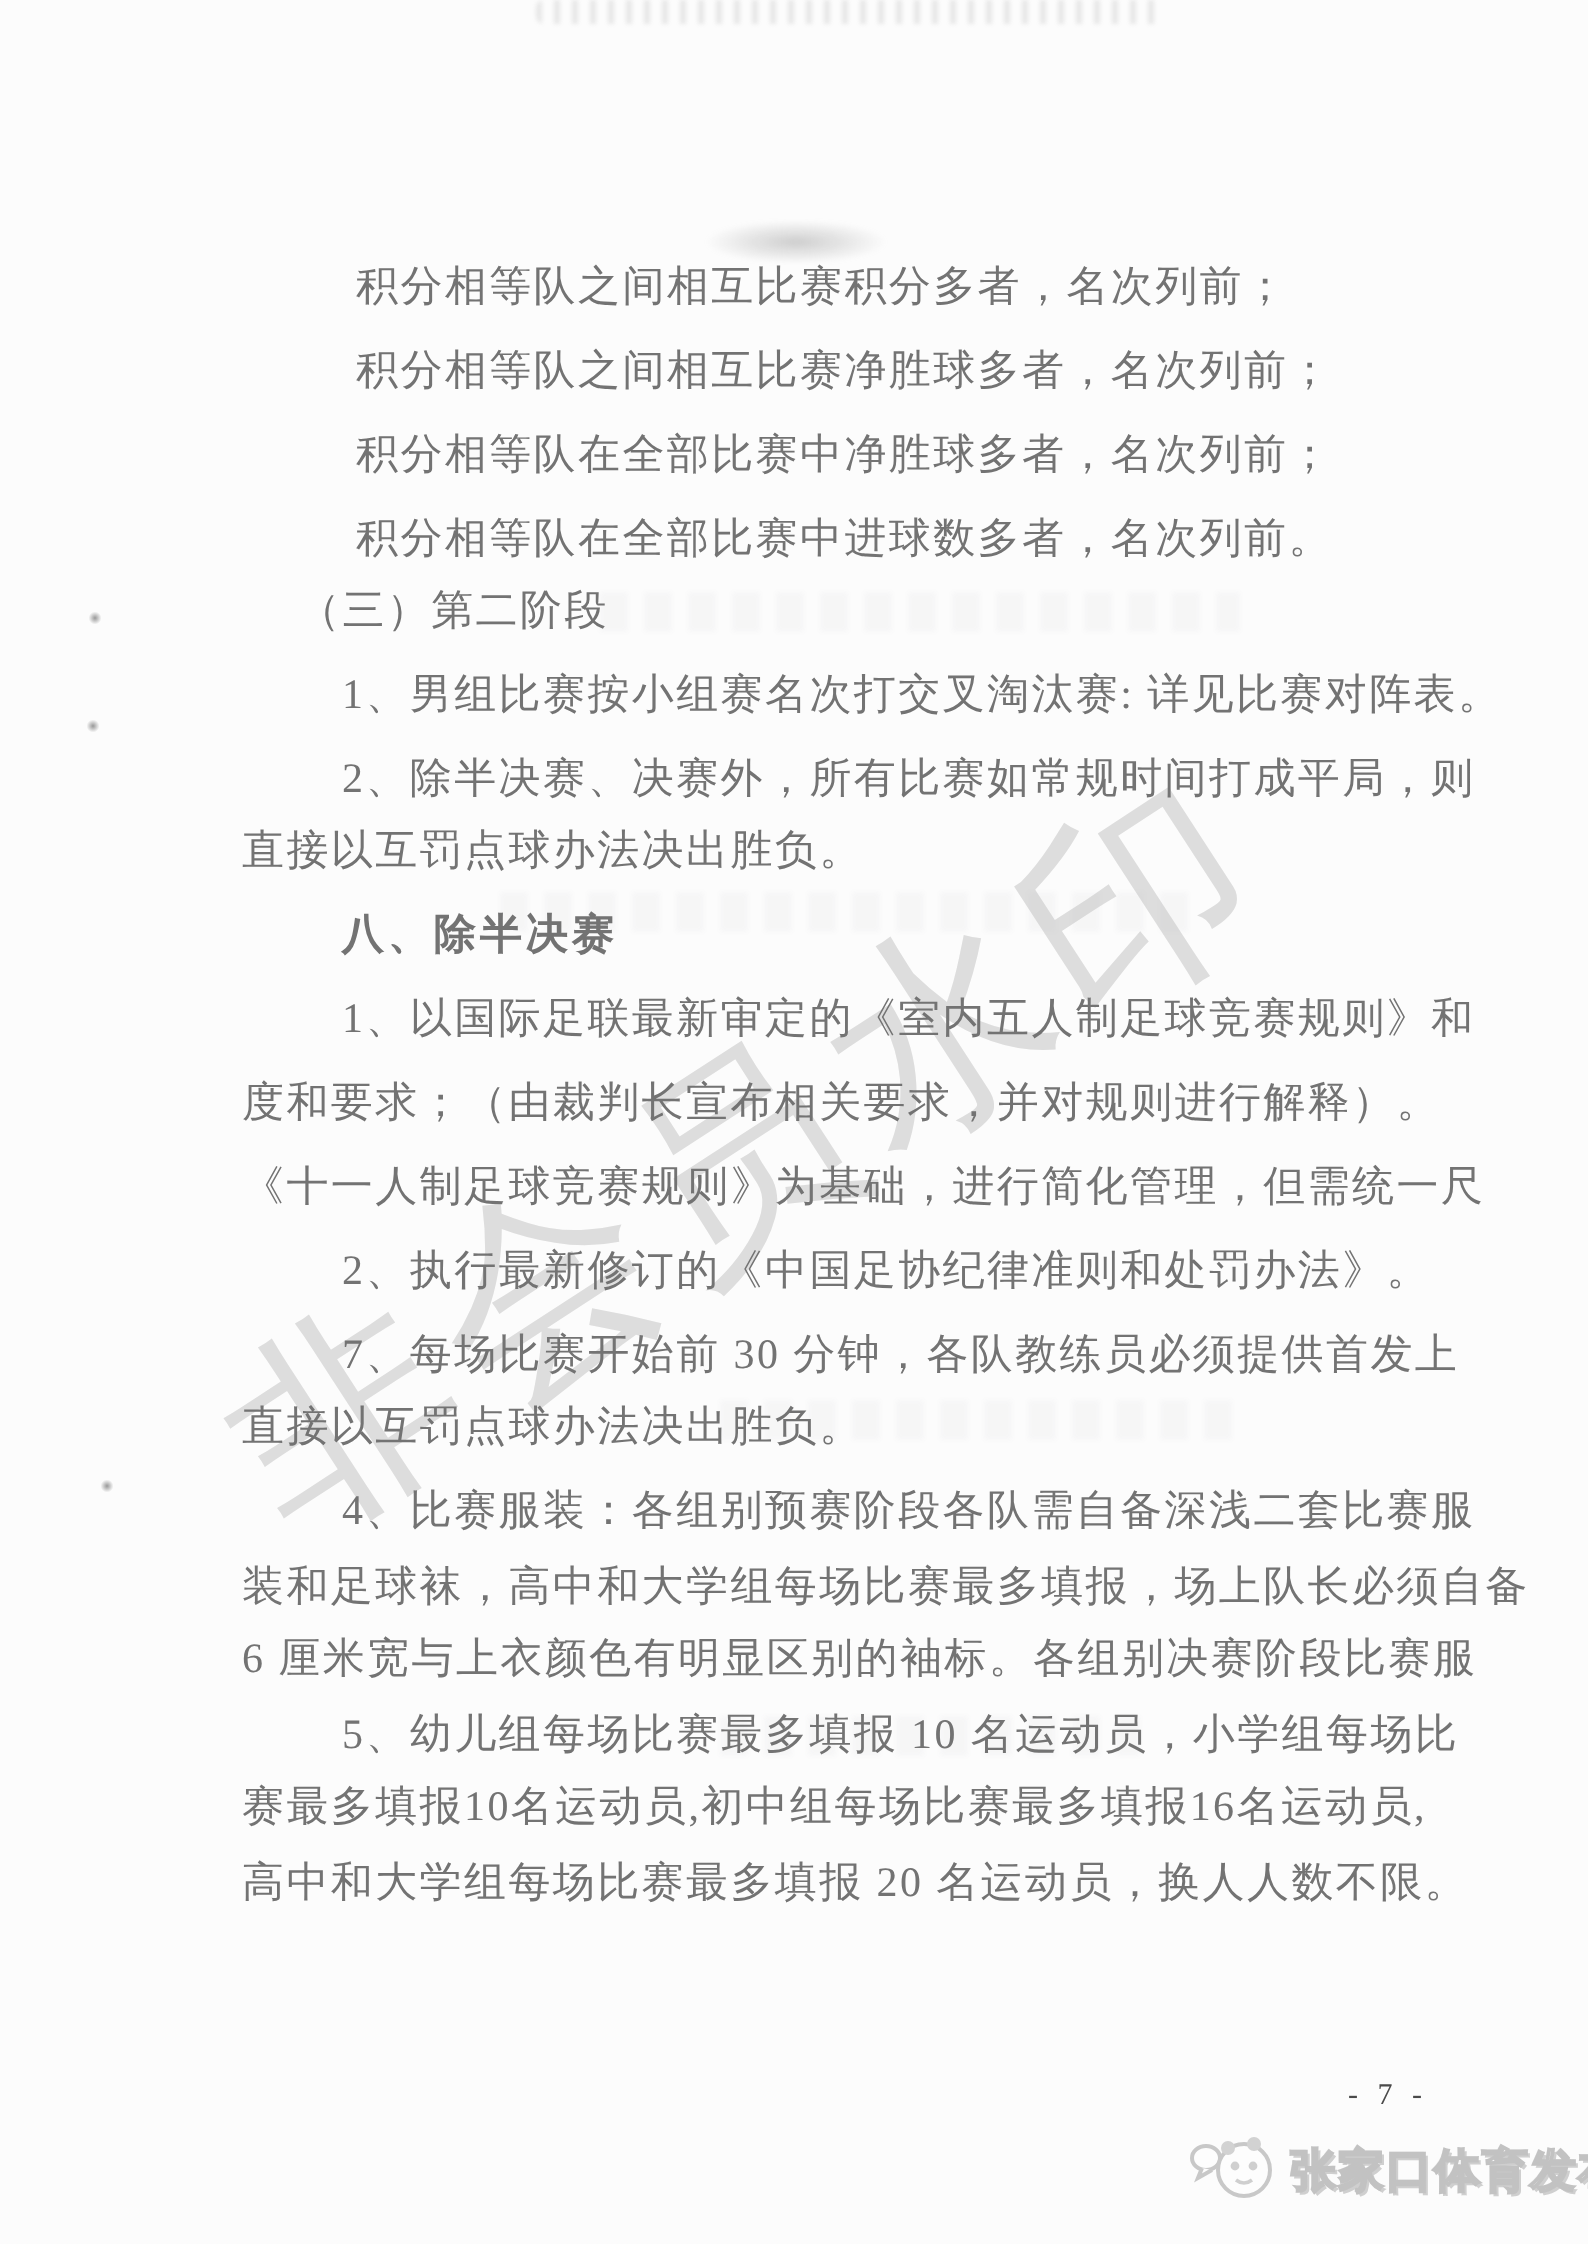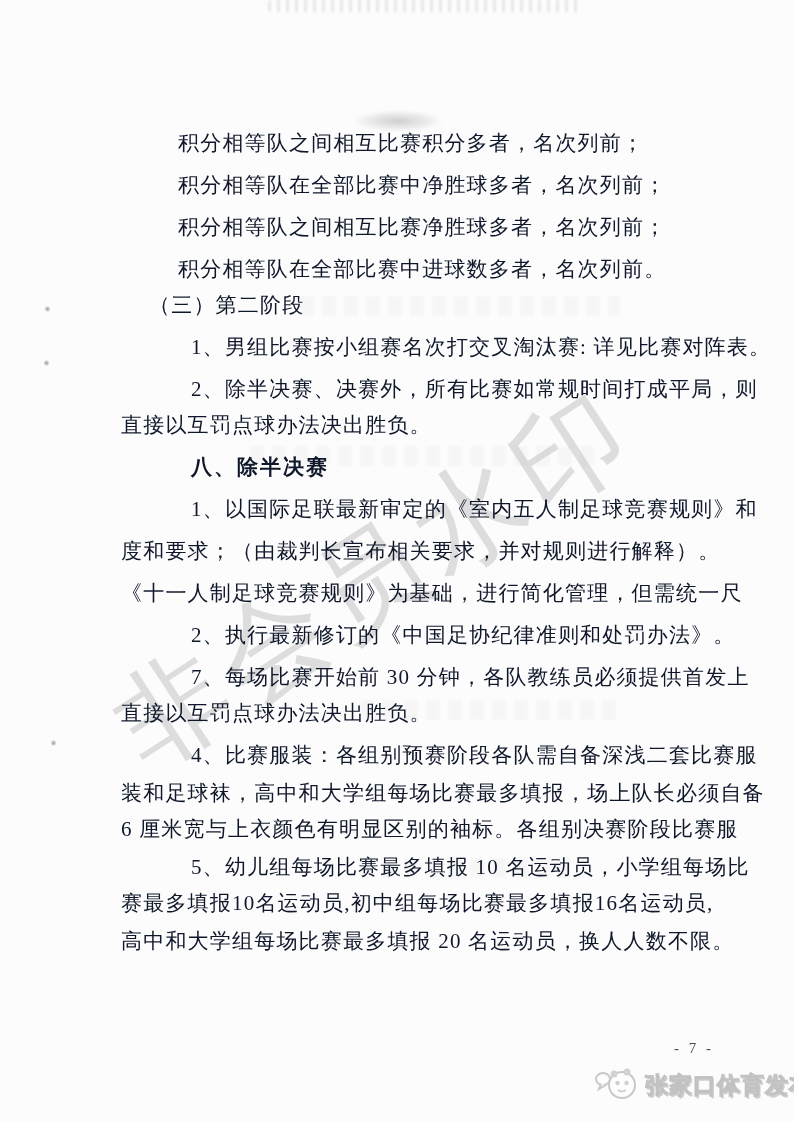--- a/index.html
+++ b/index.html
@@ -4,28 +4,28 @@
 <style>
   html,body{margin:0;padding:0;background:#e9e9e9;}
   .page{
     position:relative;width:794px;height:1122px;margin:0 auto;
     background:#fcfcfc;overflow:hidden;
     font-family:"Liberation Serif","DejaVu Serif",serif;
   }
   
   .textblock{position:absolute;left:121px;top:128px;width:640px;z-index:2;}
   .ln{
-    height:42px;font-size:21px;letter-spacing:1.2px;color:#0f172a;
+    height:42px;font-size:21px;letter-spacing:1.2px;color:#737373;
     white-space:nowrap;line-height:30px;
   }
   .g36{height:36px}
   .g38{height:38px}
   .ia{margin-left:57px}
   .ib{margin-left:28px}
-  .ic{margin-left:70px}
+  .ic{margin-left:50px}
   .bold{font-weight:bold;letter-spacing:2px}
   
   .watermark{
     position:absolute;left:80px;top:512px;width:610px;height:130px;z-index:1;
     font-family:"Liberation Sans","DejaVu Sans",sans-serif;
     font-size:110px;line-height:120px;color:#c4c4c4;opacity:.55;
     letter-spacing:8px;white-space:nowrap;transform:rotate(-33deg);
     transform-origin:50% 50%;
   }
   
@@ -84,22 +84,22 @@
   <div class="ghost ghost-3"></div>
   <div class="ghost ghost-4"></div>
   <div class="speck speck-1"></div>
   <div class="speck speck-2"></div>
   <div class="speck speck-3"></div>
 
   <div class="watermark">非会员水印</div>
 
   <div class="textblock">
     <div class="ln ia">积分相等队之间相互比赛积分多者，名次列前；</div>
+    <div class="ln ia">积分相等队之间相互比赛净胜球多者，名次列前；</div>
     <div class="ln ia">积分相等队在全部比赛中净胜球多者，名次列前；</div>
-    <div class="ln ia">积分相等队之间相互比赛净胜球多者，名次列前；</div>
     <div class="ln ia g36">积分相等队在全部比赛中进球数多者，名次列前。</div>
     <div class="ln ib">（三）第二阶段</div>
     <div class="ln ic">1、男组比赛按小组赛名次打交叉淘汰赛: 详见比赛对阵表。</div>
     <div class="ln ic g36">2、除半决赛、决赛外，所有比赛如常规时间打成平局，则</div>
     <div class="ln">直接以互罚点球办法决出胜负。</div>
     <div class="ln ic bold">八、除半决赛</div>
     <div class="ln ic">1、以国际足联最新审定的《室内五人制足球竞赛规则》和</div>
     <div class="ln">度和要求；（由裁判长宣布相关要求，并对规则进行解释）。</div>
     <div class="ln">《十一人制足球竞赛规则》为基础，进行简化管理，但需统一尺</div>
     <div class="ln ic">2、执行最新修订的《中国足协纪律准则和处罚办法》。</div>

